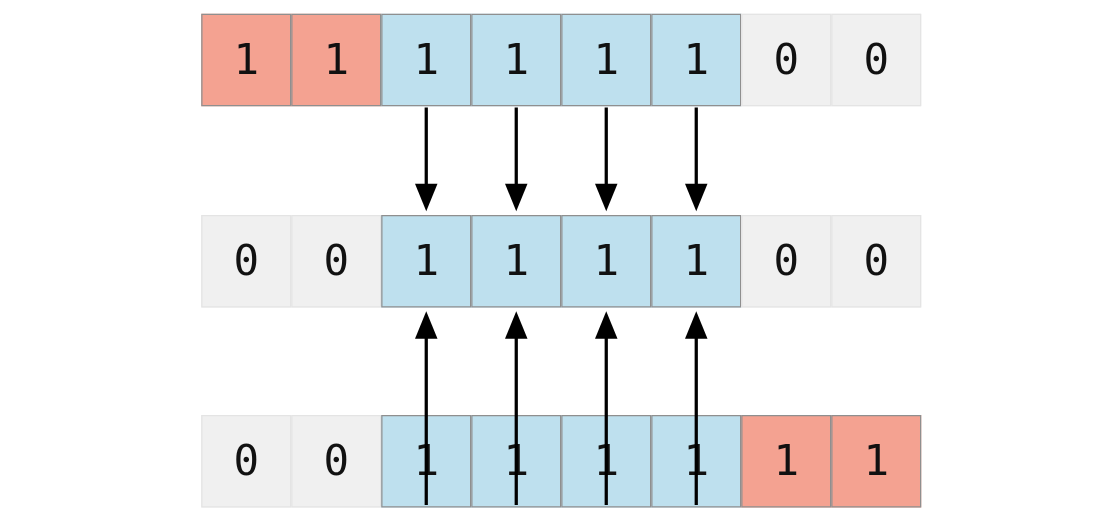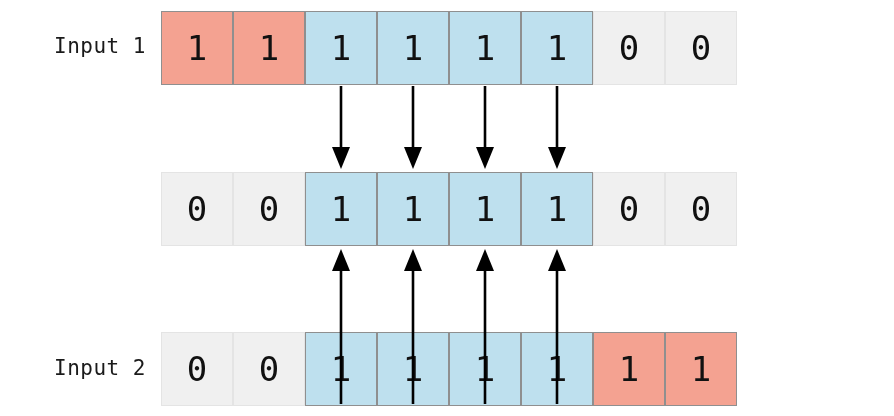--- a/index.html
+++ b/index.html
@@ -69,21 +69,20 @@
     width: 894px;
     height: 416px;
     pointer-events: none;
   }
 </style>
 </head>
 <body>
 
 <div id="stage">
 
-  <div class="row-label label-left" style="top:36px;">Input 1</div>
 
   <div class="bit-row" id="row-input-1" style="top:11px;">
       <div class="bit-cell c-salmon">1</div>
       <div class="bit-cell c-salmon">1</div>
       <div class="bit-cell c-blue">1</div>
       <div class="bit-cell c-blue">1</div>
       <div class="bit-cell c-blue">1</div>
       <div class="bit-cell c-blue">1</div>
       <div class="bit-cell c-empty">0</div>
       <div class="bit-cell c-empty">0</div>
@@ -94,21 +93,20 @@
       <div class="bit-cell c-empty">0</div>
       <div class="bit-cell c-empty">0</div>
       <div class="bit-cell c-blue">1</div>
       <div class="bit-cell c-blue">1</div>
       <div class="bit-cell c-blue">1</div>
       <div class="bit-cell c-blue">1</div>
       <div class="bit-cell c-empty">0</div>
       <div class="bit-cell c-empty">0</div>
     </div>
 
-  <div class="row-label label-left" style="top:358px;">Input 2</div>
 
   <div class="bit-row" id="row-input-2" style="top:332px;">
       <div class="bit-cell c-empty">0</div>
       <div class="bit-cell c-empty">0</div>
       <div class="bit-cell c-blue">1</div>
       <div class="bit-cell c-blue">1</div>
       <div class="bit-cell c-blue">1</div>
       <div class="bit-cell c-blue">1</div>
       <div class="bit-cell c-salmon">1</div>
       <div class="bit-cell c-salmon">1</div>

